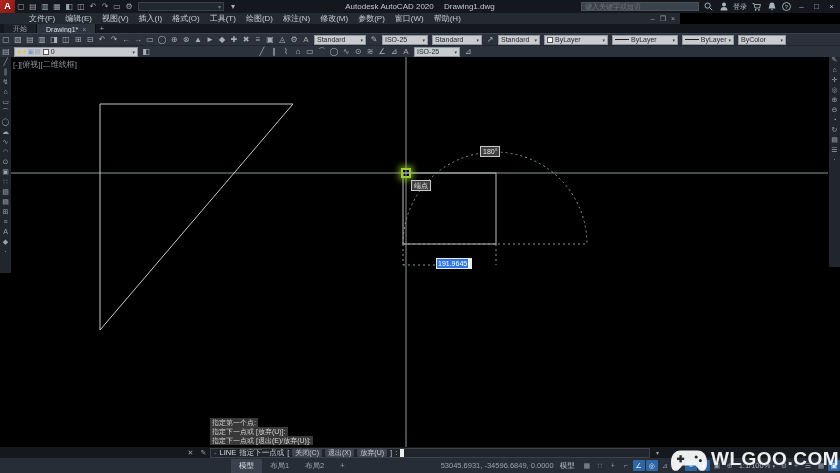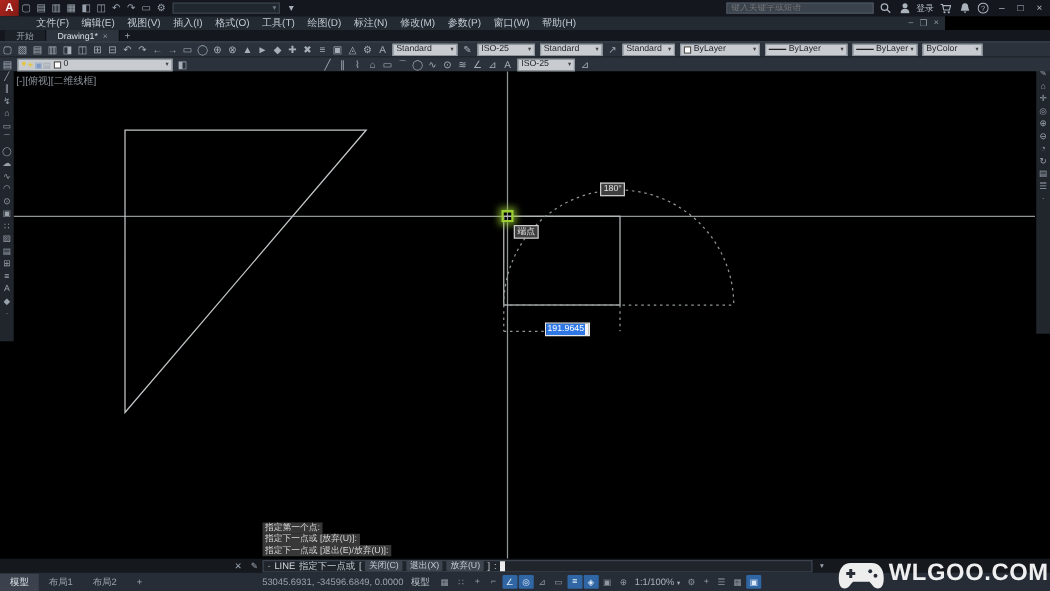--- a/index.html
+++ b/index.html
@@ -23,21 +23,21 @@
   #tb-right { margin-left:auto; display:flex; align-items:center; gap:4px; padding-right:3px;}
   #search-box { width:118px; height:9px; background:#3a424c; border:1px solid #4a525c;
     color:#8d96a0; font-size:7px; padding:0 3px; outline:none;
     font-family:"Liberation Sans","DejaVu Sans",sans-serif;}
   .tb-ic { width:11px; height:10px; display:flex; align-items:center; justify-content:center; }
   .tb-ic svg { display:block; }
   .signin { font-size:7px; color:#b6bec8; }
   .winbtn { width:11px; text-align:center; color:#b6bec8; font-size:8px; }
 
   
-  #menubar { left:0; top:13px; width:756px; height:11px; background:#242a32;
+  #menubar { left:0; top:13px; width:680px; height:11px; background:#242a32;
     display:flex; align-items:center; padding-left:24px; z-index:30;}
   .menu-item { font-size:8px; color:#c3cad3; padding:0 5px; line-height:11px; }
   #menubar .docctl { margin-left:auto; display:flex; gap:5px; padding-right:5px;
     color:#97a0ab; font-size:7px; }
 
   
   #tabbar { left:0; top:24px; width:840px; height:9px; background:#14181e;
     display:flex; align-items:flex-end; padding-left:4px; z-index:30;}
   .ftab { font-size:7px; padding:1px 9px 0 9px; height:9px; color:#98a1ab;
     background:#1c2128; border-right:1px solid #0c0f13; display:flex; align-items:center; gap:4px;}
@@ -89,21 +89,21 @@
   #cmdbar .cic { width:13px; text-align:center; color:#9aa3ad; font-size:7px;}
   #cmd-input { width:440px; height:10px; background:#20252b; border:1px solid #3a424c;
     display:flex; align-items:center; padding:0 3px; gap:3px; }
   .opt-chip { background:#3d444d; color:#c2cad3; border-radius:2px; padding:0 3px;
     font-size:7px; line-height:9px; }
   #cmd-caret { width:4px; height:8px; background:#ececec; }
   #cmd-dd { margin-left:6px; color:#9aa3ad; font-size:6px; }
 
   
   #statusbar { left:0; top:458px; width:840px; height:15px; background:#272d36;
-    display:flex; align-items:center; z-index:25; font-size:7.5px; color:#9aa3ad; }
+    display:flex; align-items:center; z-index:25; font-size:7.5px; color:#9aa3ad;justify-content:flex-end; }
   .ltab { padding:2px 8px; }
   .ltab.active { background:#3b424d; color:#dfe4ea; }
   #coords { margin-left:88px; color:#9aa3ad; }
   #model-toggle { margin:0 6px; color:#b8c0c9; }
   .sic { width:12px; height:11px; display:flex; align-items:center; justify-content:center;
     border-radius:1px; color:#8f98a3; font-size:7px; }
   .sic.active { background:#2f66a3; color:#ddeafa; }
   #scale-ind { margin:0 3px; color:#a8b0ba; white-space:nowrap;}
 
   
@@ -127,20 +127,24 @@
       <span class="ticon">◫</span>
       <span class="ticon">↶</span>
       <span class="ticon">↷</span>
       <span class="ticon">▭</span>
       <span class="ticon">⚙</span>
     </div>
   <div class="ws-combo">
     <span>▾</span>
   </div>
   <span class="ticon">▾</span>
+  <div id="title-center">
+    <span>Autodesk AutoCAD 2020</span>
+    <span>Drawing1.dwg</span>
+  </div>
   <div id="tb-right">
     <input id="search-box" placeholder="键入关键字或短语" style="">
     <span class="tb-ic">
       <svg width="9" height="9" viewBox="0 0 9 9">
           <circle cx="3.6" cy="3.6" r="2.6" fill="none" stroke="#aab2bc" stroke-width="1"></circle>
           <line x1="5.6" y1="5.6" x2="8.2" y2="8.2" stroke="#aab2bc" stroke-width="1"></line>
         </svg>
     </span>
     <span class="tb-ic">
       <svg width="8" height="9" viewBox="0 0 8 9">

